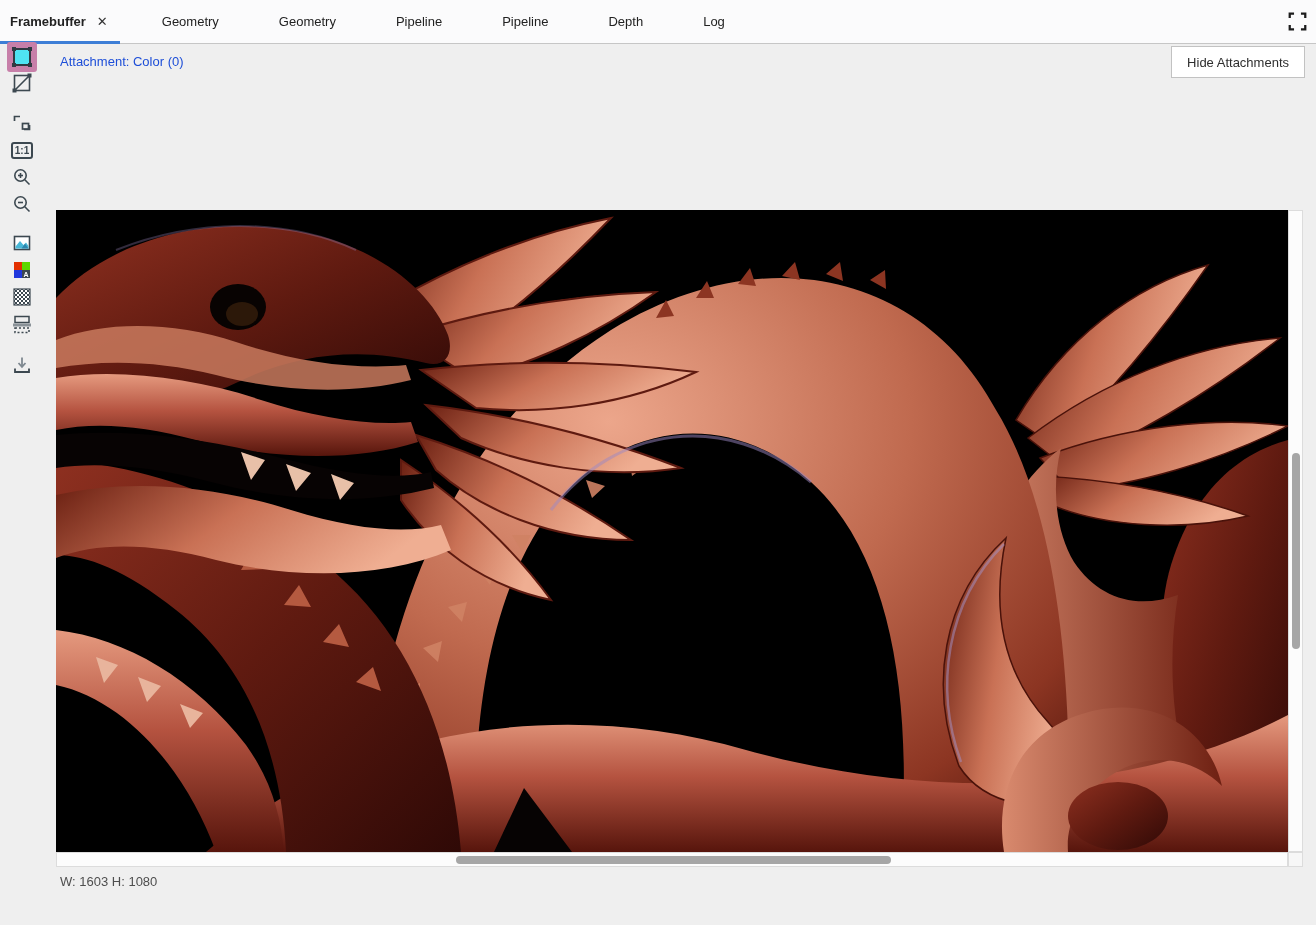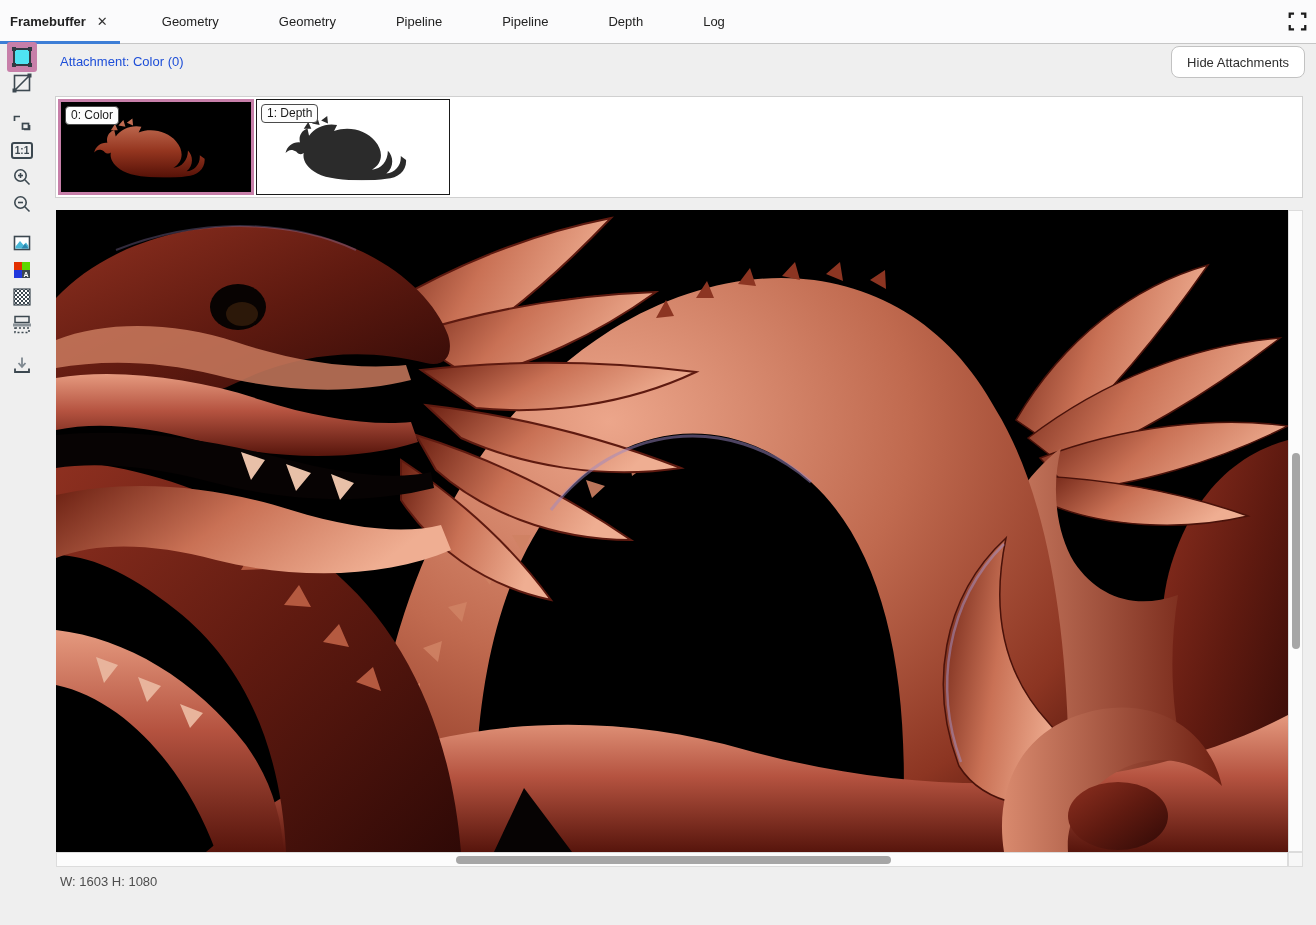--- a/index.html
+++ b/index.html
@@ -45,21 +45,21 @@
   .one2one {
     border:2px solid var(--icon,#3c4850); border-radius:3px;
     font-size:10px; font-weight:bold; color:var(--icon,#3c4850);
     width:22px; height:17px; display:flex; align-items:center; justify-content:center;
     letter-spacing:0px;
   }
   
   .attachment-label { position:absolute; left:60px; top:54px; font-size:13px; color:#1d4ed8; }
   .hide-attachments-btn {
     position:absolute; right:11px; top:46px; height:32px;
-    background:#fff; border:1px solid #c2c2c2; border-radius:8px;
+    background:#fff; border:1px solid #c2c2c2; border-radius:0;
     font-size:13px; color:#2e2e2e; padding:0 15px;
     display:flex; align-items:center; font-family:inherit;
   }
   
   .attach-strip {
     position:absolute; left:55px; top:96px; width:1248px; height:102px;
     background:var(--panel,#fff); border:1px solid #d0d0d0;
   }
   .thumb { position:absolute; top:2px; }
   .thumb-color {
@@ -249,34 +249,20 @@
         <path d="M11,3.5 V12"></path>
         <path d="M7.5,9 L11,12.8 L14.5,9"></path>
         <path d="M4,14.5 V18 H18 V14.5" stroke="var(--icon,#3c4850)"></path>
       </svg>
     </div>
   </div>
 
   <div class="attachment-label">Attachment: Color (0)</div>
   <button class="hide-attachments-btn">Hide Attachments</button>
 
-  <div class="attach-strip">
-    <div class="thumb thumb-color">
-      <span class="thumb-pill">0: Color</span>
-      <svg width="132" height="68" viewBox="0 0 190 88">
-        <use href="#mini-dragon" fill="url(#mg)"></use>
-      </svg>
-    </div>
-    <div class="thumb thumb-depth">
-      <span class="thumb-pill">1: Depth</span>
-      <svg width="144" height="72" viewBox="0 0 190 88">
-        <use href="#mini-dragon" fill="#2b2b2b"></use>
-      </svg>
-    </div>
-  </div>
 
   <div class="viewer">
     <svg viewBox="0 0 1232 642" preserveAspectRatio="none">
       <defs>
         <linearGradient id="gA" x1="0" y1="0" x2="0" y2="1">
           <stop offset="0" stop-color="#e59a7f"></stop>
             <stop offset="0.45" stop-color="#b55340"></stop>
             <stop offset="1" stop-color="#57150c"></stop>
         </linearGradient>
         <linearGradient id="gB" x1="0" y1="0" x2="1" y2="1">

